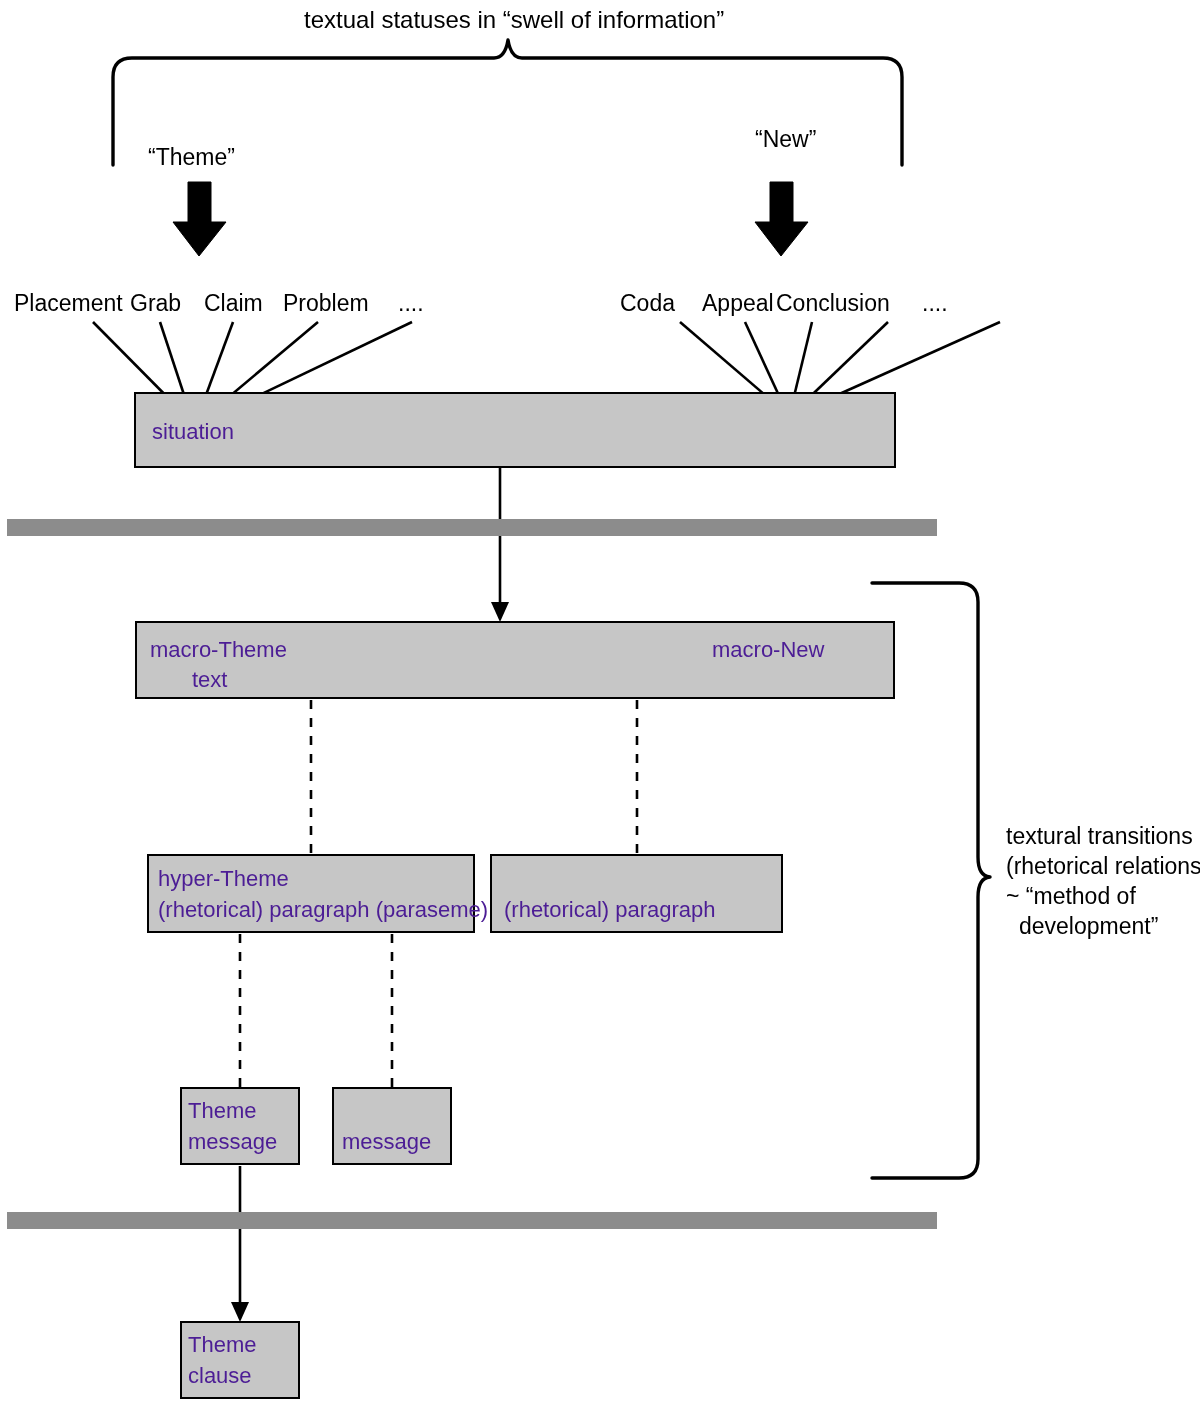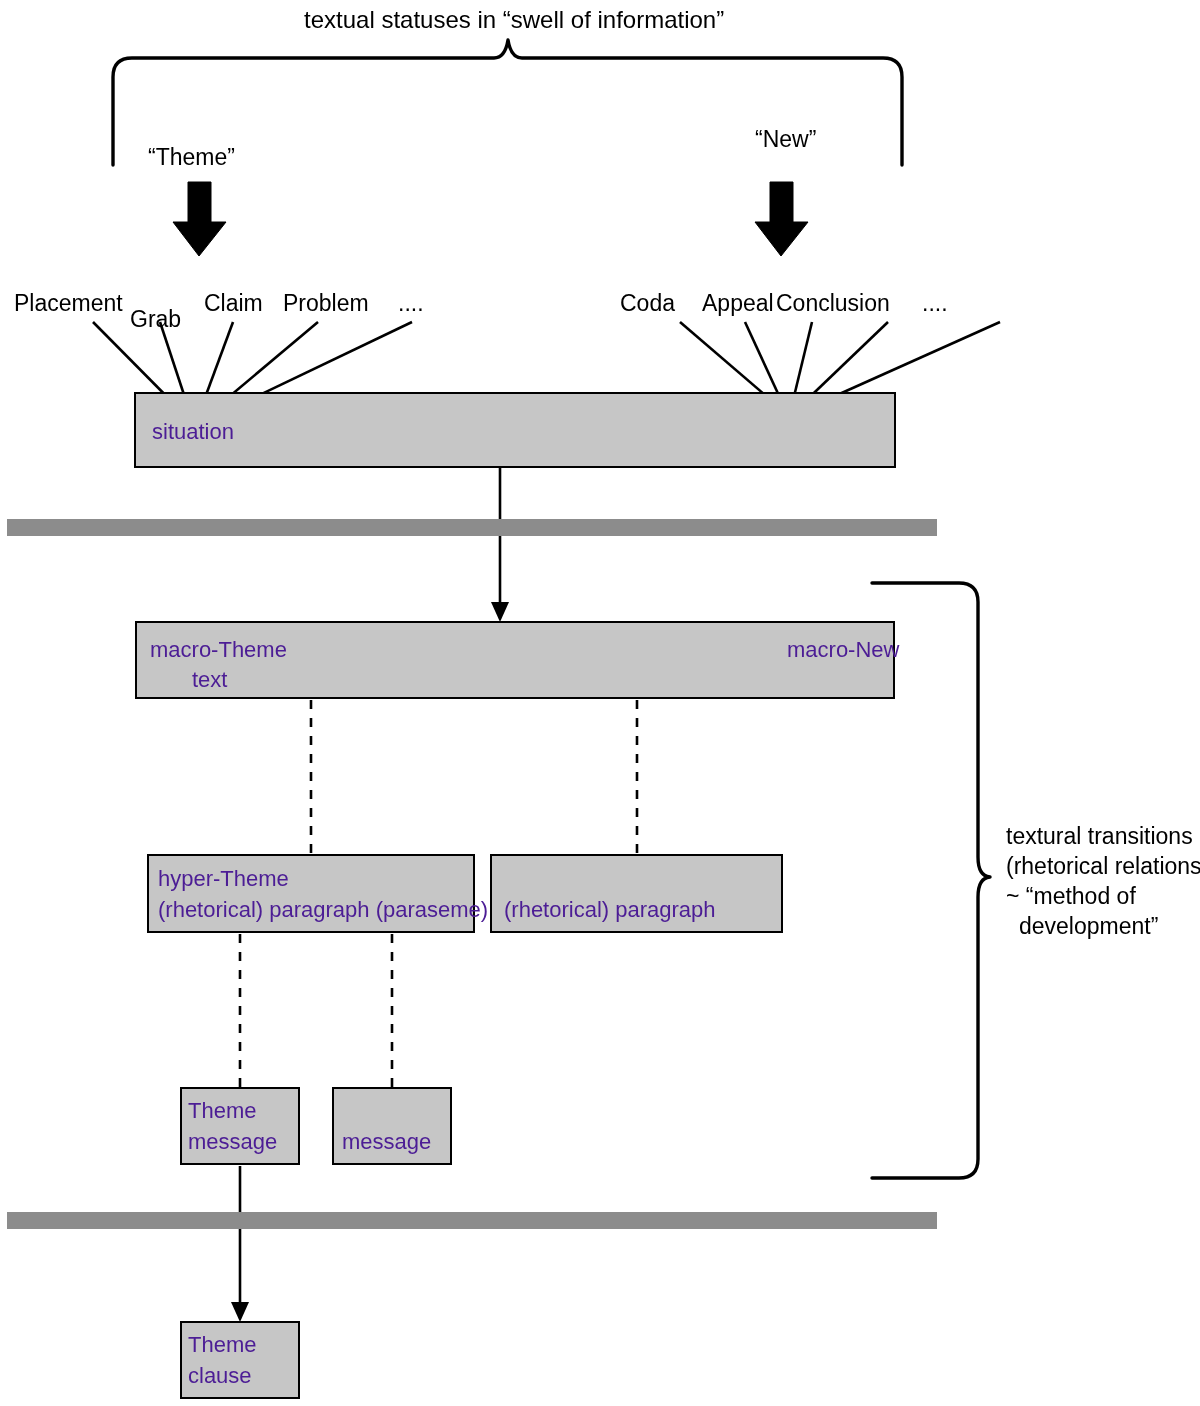--- a/index.html
+++ b/index.html
@@ -137,39 +137,39 @@
                L 872 1178" fill="none" stroke="#000000" stroke-width="3.4" stroke-linecap="round" stroke-linejoin="round"></path>
     </g>
   </svg>
 
   <div class="lbl title" style="left:304px; top:8px;">textual statuses in “swell of information”</div>
 
   <div class="lbl bracket-label" style="left:148px; top:138px;margin-top:8px;">“Theme”</div>
   <div class="lbl bracket-label" style="left:742px; top:128px;margin-left:13px;">“New”</div>
 
   <div class="lbl status-label" style="left:14px; top:292px;">Placement</div>
-  <div class="lbl status-label" style="left:130px; top:292px;margin-top:16px;">Grab</div>
+  <div class="lbl status-label" style="left:130px; top:292px;">Grab</div>
   <div class="lbl status-label" style="left:204px; top:292px;">Claim</div>
   <div class="lbl status-label" style="left:283px; top:292px;">Problem</div>
   <div class="lbl status-label" style="left:398px; top:292px;">....</div>
 
   <div class="lbl status-label" style="left:620px; top:292px;text-align:right;">Coda</div>
   <div class="lbl status-label" style="left:702px; top:292px;">Appeal</div>
   <div class="lbl status-label" style="left:776px; top:292px;">Conclusion</div>
   <div class="lbl status-label" style="left:922px; top:292px;">....</div>
 
   <div class="box" style="left:134px; top:392px; width:762px; height:76px;"></div>
   <div class="box-text boxlabel" style="left:152px; top:418px;">situation</div>
 
   <div class="graybar" style="left:7px; top:519px; width:930px; height:17px;"></div>
 
   <div class="box" style="left:135px; top:621px; width:760px; height:78px;"></div>
   <div class="box-text boxlabel" style="left:150px; top:636px;">macro-Theme</div>
   <div class="box-text boxlabel" style="left:192px; top:666px;">text</div>
-  <div class="box-text boxlabel" style="left:787px; top:636px;">macro-New</div>
+  <div class="box-text boxlabel" style="left:712px; top:636px;">macro-New</div>
 
   <div class="box" style="left:147px; top:854px; width:328px; height:79px;"></div>
   <div class="box-text boxlabel" style="left:158px; top:865px;">hyper-Theme</div>
   <div class="box-text boxlabel" style="left:158px; top:896px;">(rhetorical) paragraph (paraseme)</div>
 
   <div class="box" style="left:490px; top:854px; width:293px; height:79px;"></div>
   <div class="box-text boxlabel" style="left:504px; top:896px;">(rhetorical) paragraph</div>
 
   <div class="box" style="left:180px; top:1087px; width:120px; height:78px;"></div>
   <div class="box-text boxlabel" style="left:188px; top:1097px;">Theme</div>

